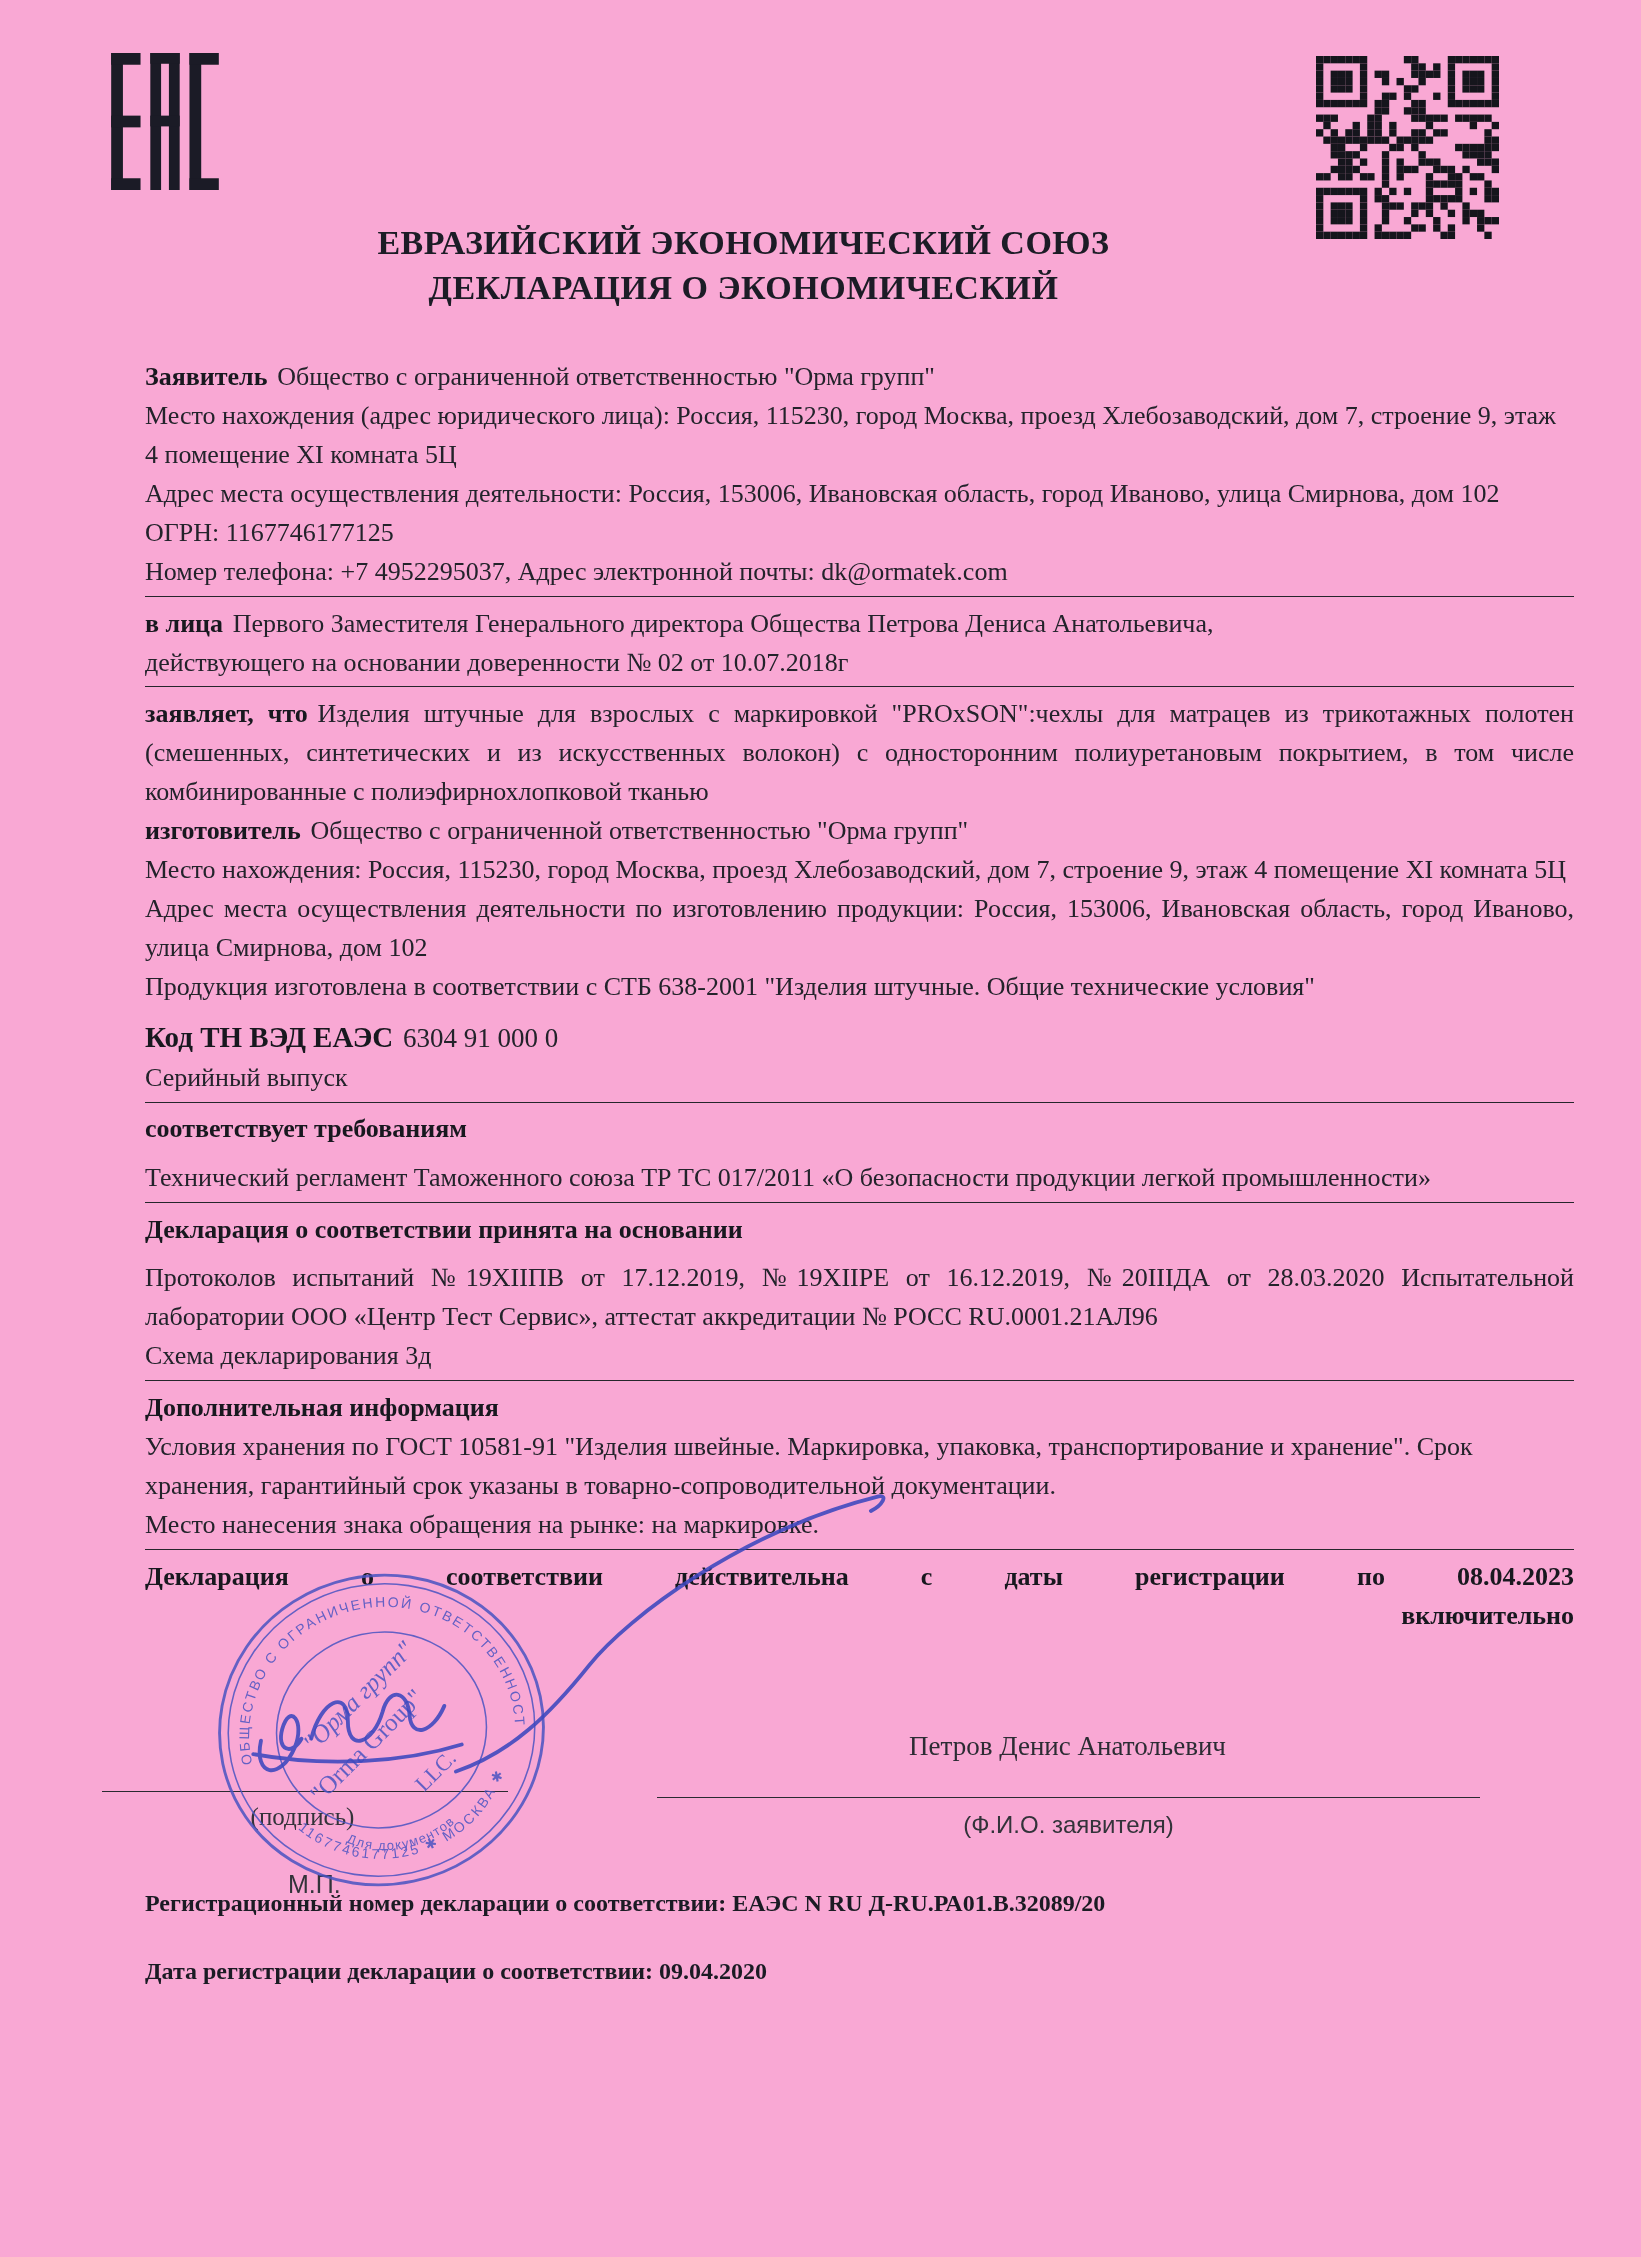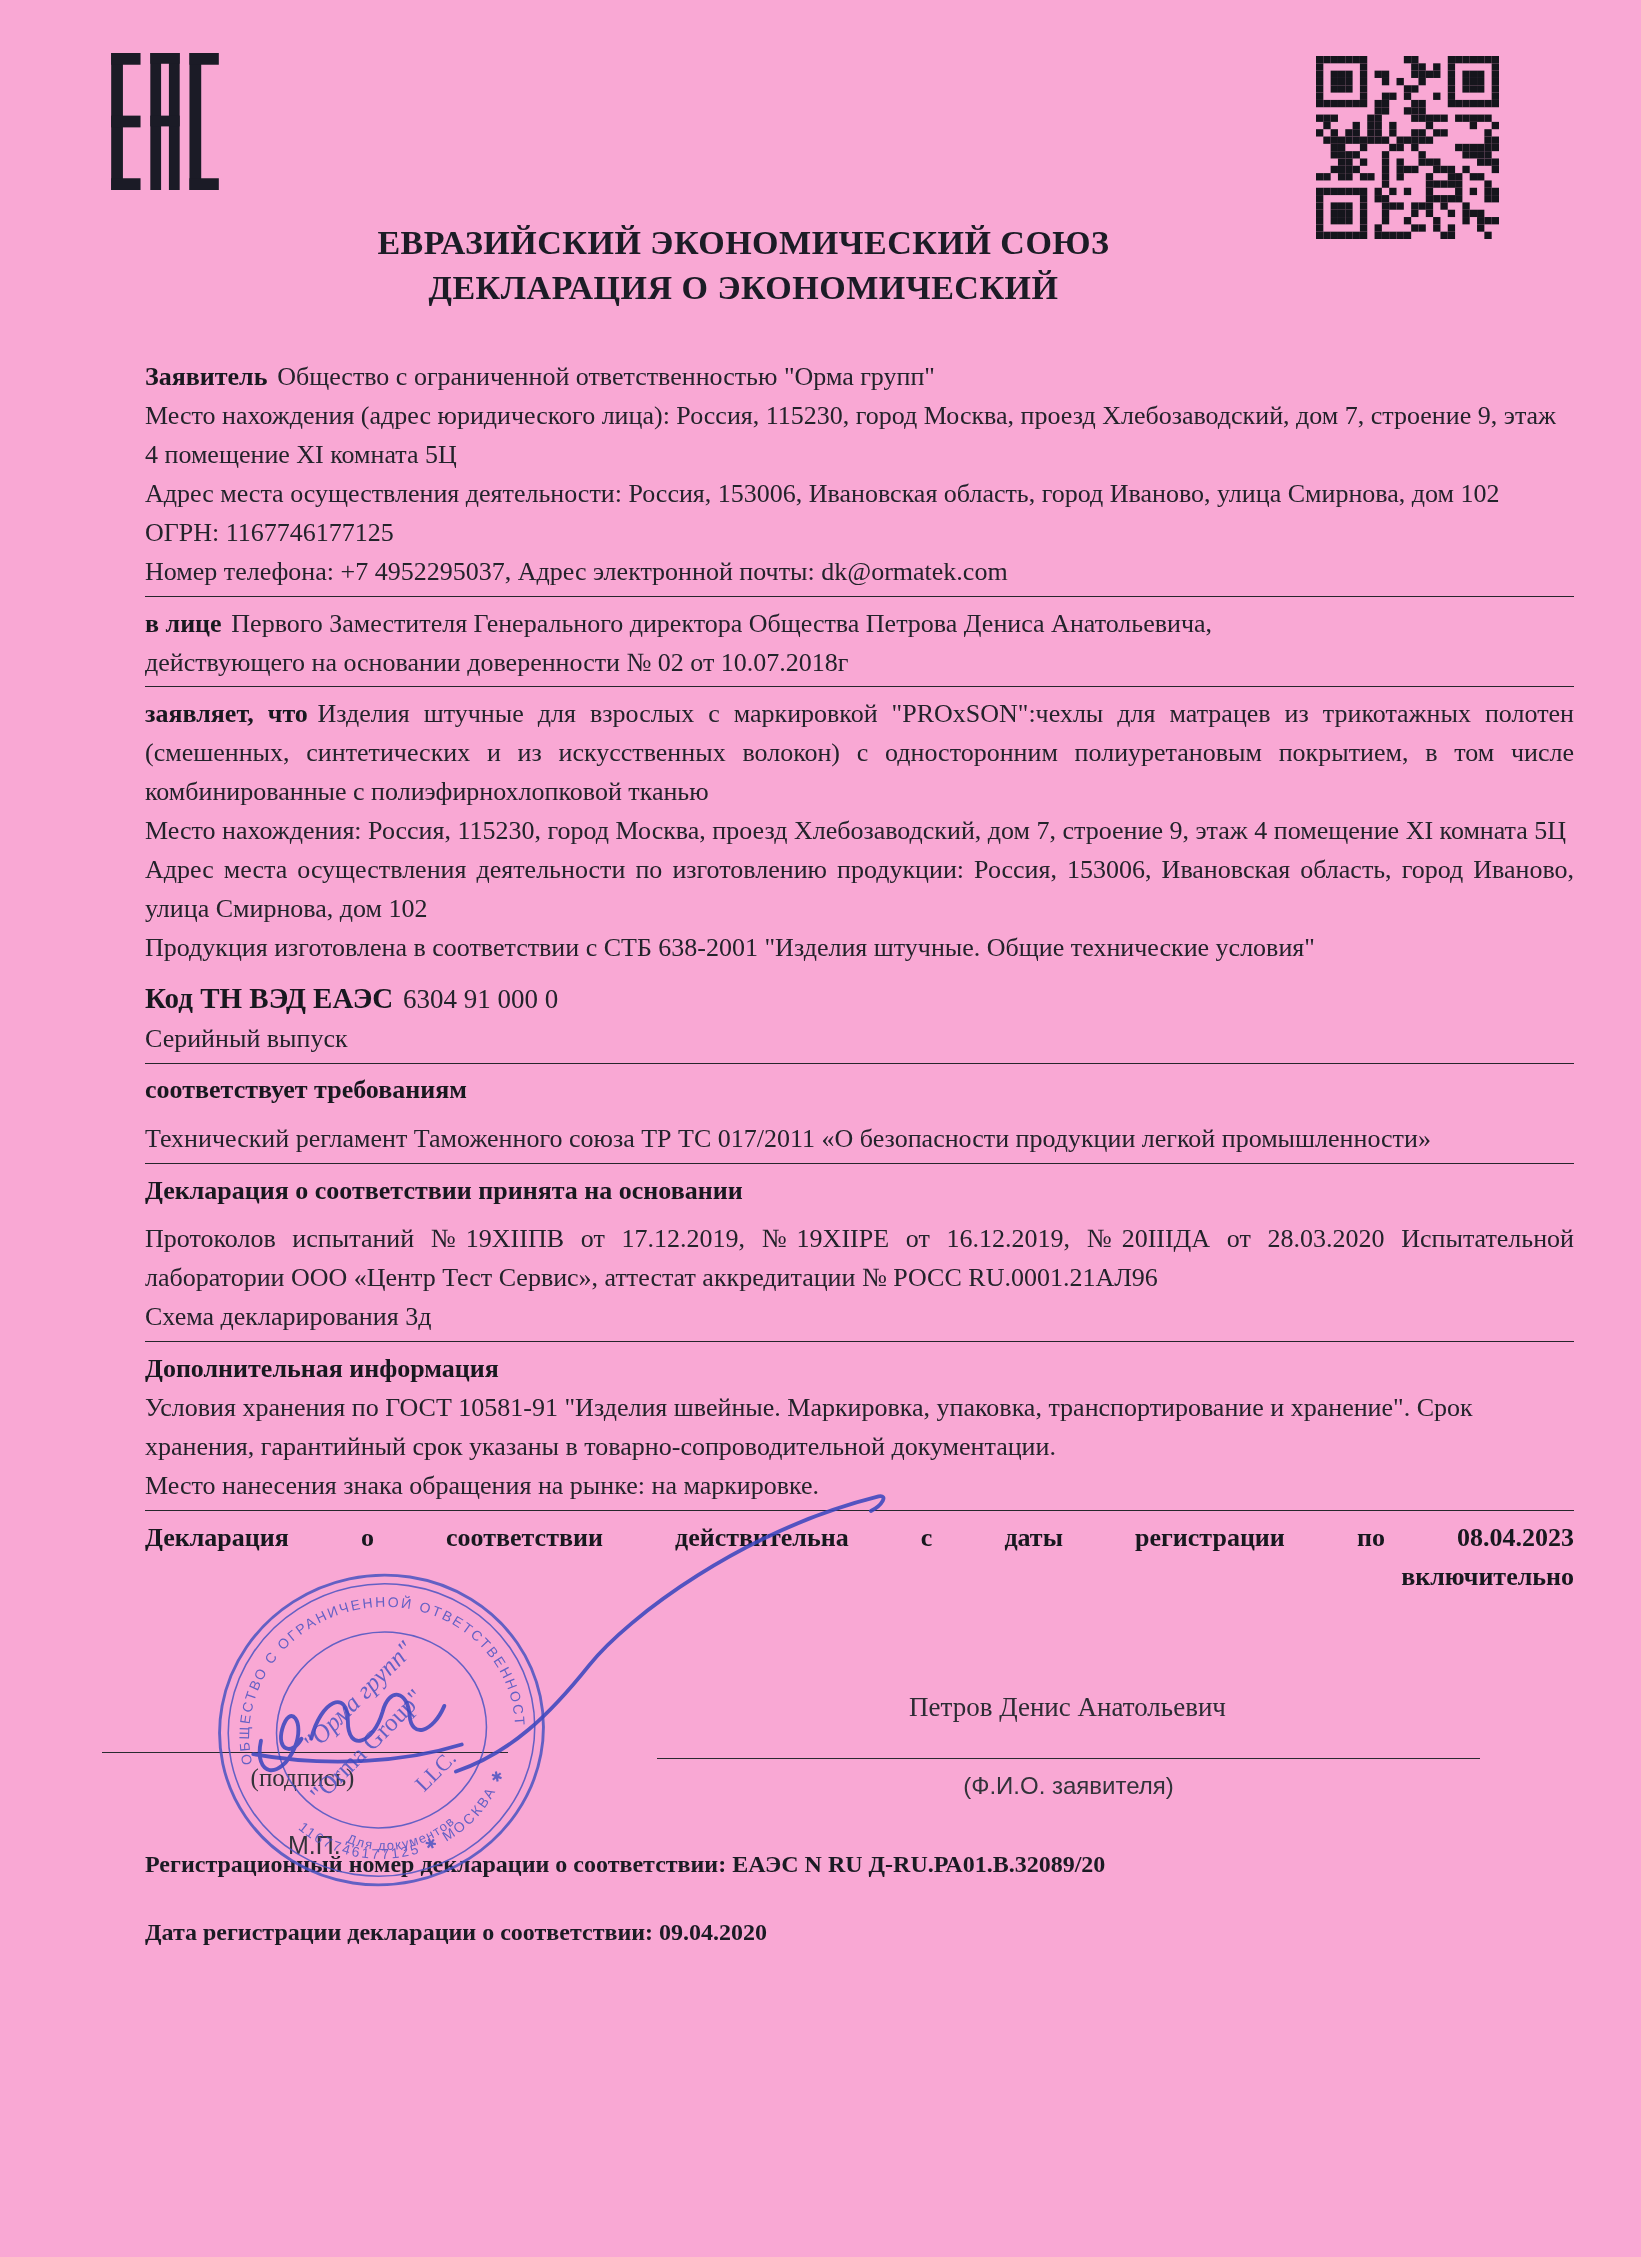--- a/index.html
+++ b/index.html
@@ -378,26 +378,27 @@
 
     <div class="sec">
       <p><b class="lbl">Заявитель</b><span>Общество с ограниченной ответственностью "Орма групп"</span></p>
       <p>Место нахождения (адрес юридического лица): Россия, 115230, город Москва, проезд Хлебозаводский, дом 7, строение 9, этаж 4 помещение XI комната 5Ц</p>
       <p>Адрес места осуществления деятельности: Россия, 153006, Ивановская область, город Иваново, улица Смирнова, дом 102</p>
       <p>ОГРН: 1167746177125</p>
       <p>Номер телефона: +7 4952295037, Адрес электронной почты: dk@ormatek.com</p>
     </div>
 
     <div class="sec">
-      <p><b class="lbl">в лице</b><span>Первого Заместителя Генерального директора Общества Петрова Дениса Анатольевича,</span></p>
+      <p><b class="lbl">в лица</b><span>Первого Заместителя Генерального директора Общества Петрова Дениса Анатольевича,</span></p>
       <p>действующего на основании доверенности № 02 от 10.07.2018г</p>
     </div>
 
     <div class="sec">
       <p class="just"><b class="lbl">заявляет, что</b><span>Изделия штучные для взрослых с маркировкой "PROxSON":чехлы для матрацев из трикотажных полотен (смешенных, синтетических и из искусственных волокон) с односторонним полиуретановым покрытием, в том числе комбинированные с полиэфирнохлопковой тканью</span></p>
+      <p><b class="lbl">изготовитель</b><span>Общество с ограниченной ответственностью "Орма групп"</span></p>
       <p class="just">Место нахождения: Россия, 115230, город Москва, проезд Хлебозаводский, дом 7, строение 9, этаж 4 помещение XI комната 5Ц</p>
       <p class="just">Адрес места осуществления деятельности по изготовлению продукции: Россия, 153006, Ивановская область, город Иваново, улица Смирнова, дом 102</p>
       <p class="just">Продукция изготовлена в соответствии с СТБ 638-2001 "Изделия штучные. Общие технические условия"</p>
       <p class="code-line"><b class="lbl">Код ТН ВЭД ЕАЭС</b><span>6304 91 000 0</span></p>
       <p>Серийный выпуск</p>
     </div>
 
     <div class="sec">
       <p class="head">соответствует требованиям</p>
       <p class="gap-top">Технический регламент Таможенного союза ТР ТС 017/2011 «О безопасности продукции легкой промышленности»</p>

